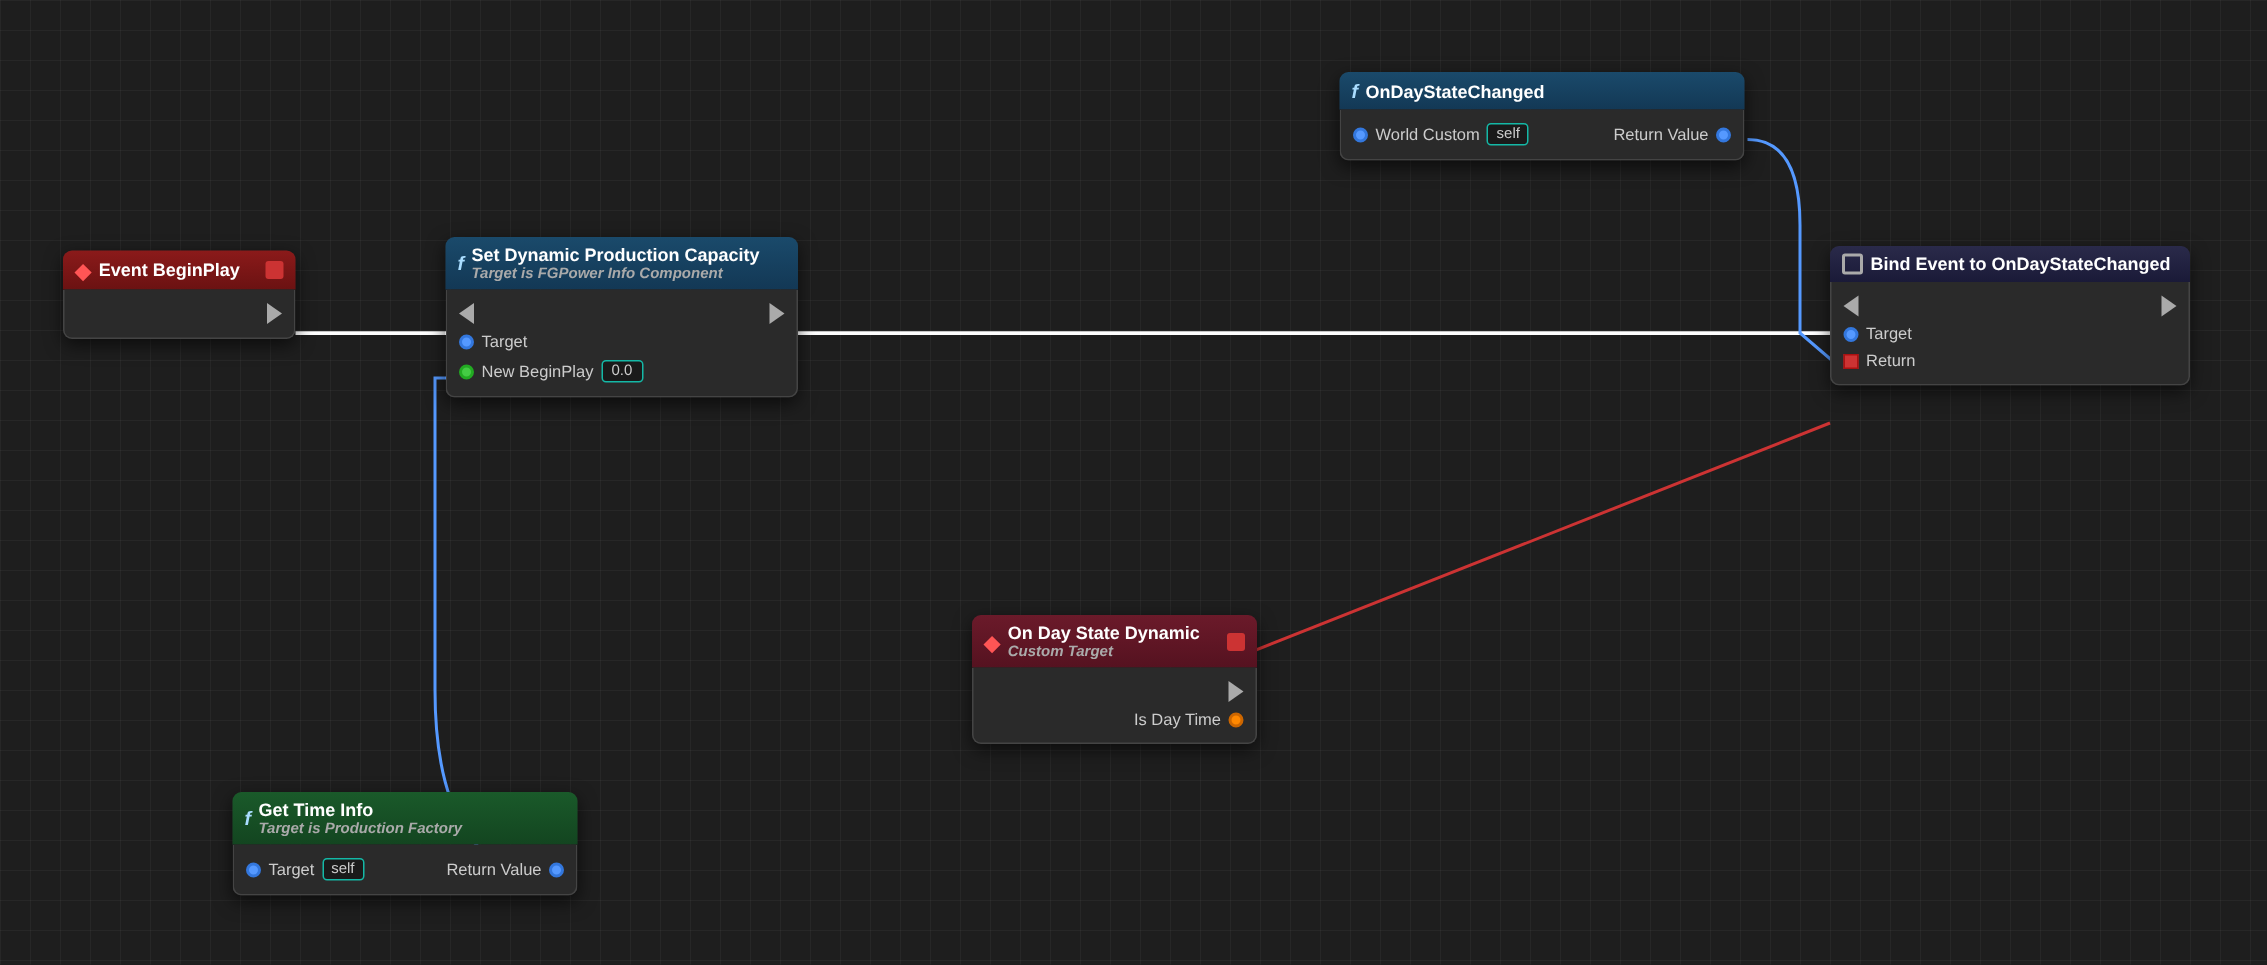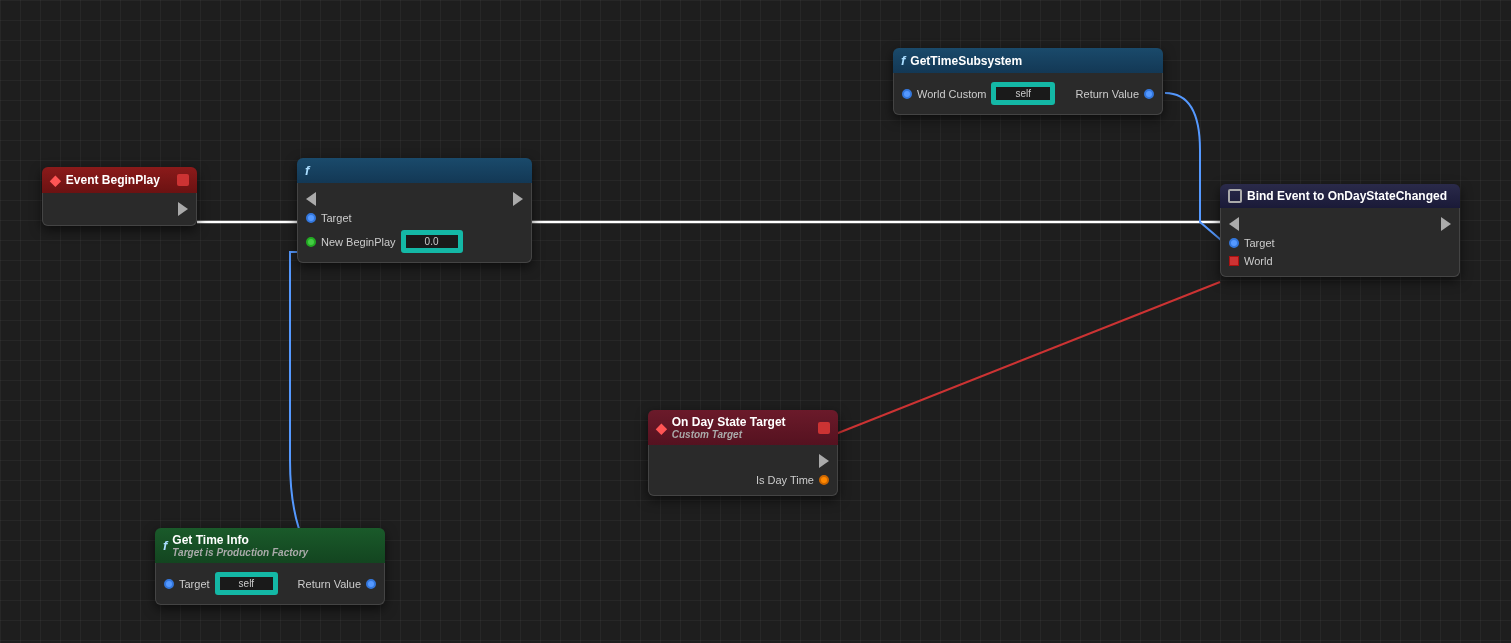--- a/index.html
+++ b/index.html
@@ -109,23 +109,23 @@
     }
 
     .node-subtitle {
       font-size: 10px;
       color: #aaa;
       font-style: italic;
     }
 
     .value-box {
       background: #1a1a1a;
-      border: 5px solid #14b8a6;
+      border: 1px solid #14b8a6;
       border-radius: 3px;
-      padding: 1px 19px;
+      padding: 1px 1px;
       font-size: 10px;
       color: #ccc;
       min-width: 28px;
       text-align: center;
     }
 
     .f-icon {
       color: #aaddff;
       font-style: italic;
       font-weight: bold;
@@ -188,20 +188,24 @@
     <div class="node-body">
       <div class="node-row right">
         <div class="exec-pin out"></div>
       </div>
     </div>
   </div>
 
   <div class="bp-node" style="left: 297px; top: 158px; min-width: 235px;">
     <div class="node-header header-function">
       <span class="f-icon">f</span>
+      <div>
+        <div class="node-title">Set Dynamic Production Capacity</div>
+        <div class="node-subtitle">Target is FGPower Info Component</div>
+      </div>
     </div>
     <div class="node-body">
       <div class="node-row">
         <div class="exec-pin in"></div>
         <span style="flex:1"></span>
         <div class="exec-pin out"></div>
       </div>
       <div class="node-row">
         <div class="pin blue"></div>
         <span>Target</span>
@@ -210,61 +214,61 @@
         <div class="pin green"></div>
         <span>New BeginPlay</span>
         <span class="value-box">0.0</span>
       </div>
     </div>
   </div>
 
   <div class="bp-node" style="left: 893px; top: 48px; min-width: 270px;">
     <div class="node-header header-function">
       <span class="f-icon">f</span>
-      <span class="node-title">GetTimeSubsystem</span>
+      <span class="node-title">OnDayStateChanged</span>
     </div>
     <div class="node-body">
       <div class="node-row">
         <div class="pin blue"></div>
         <span>World Custom</span>
         <span class="value-box">self</span>
         <span style="flex:1"></span>
         <span>Return Value</span>
         <div class="pin blue"></div>
       </div>
     </div>
   </div>
 
-  <div class="bp-node" style="left: 1220px; top: 184px; min-width: 240px;">
+  <div class="bp-node" style="left: 1220px; top: 164px; min-width: 240px;">
     <div class="node-header header-bind">
       <div class="bind-icon"></div>
       <span class="node-title">Bind Event to OnDayStateChanged</span>
     </div>
     <div class="node-body">
       <div class="node-row">
         <div class="exec-pin in"></div>
         <span style="flex:1"></span>
         <div class="exec-pin out"></div>
       </div>
       <div class="node-row">
         <div class="pin blue"></div>
         <span>Target</span>
       </div>
       <div class="node-row">
         <div class="square-pin"></div>
-        <span>World</span>
+        <span>Return</span>
       </div>
     </div>
   </div>
 
   <div class="bp-node" style="left: 648px; top: 410px; min-width: 190px;">
     <div class="node-header header-custom-event">
       <span class="diamond-icon">◆</span>
       <div>
-        <div class="node-title">On Day State Target</div>
+        <div class="node-title">On Day State Dynamic</div>
         <div class="node-subtitle">Custom Target</div>
       </div>
       <span style="margin-left:auto; width:12px; height:12px; background:#cc3333; border-radius:2px; display:inline-block;"></span>
     </div>
     <div class="node-body">
       <div class="node-row right">
         <div class="exec-pin out"></div>
       </div>
       <div class="node-row right">
         <span>Is Day Time</span>

